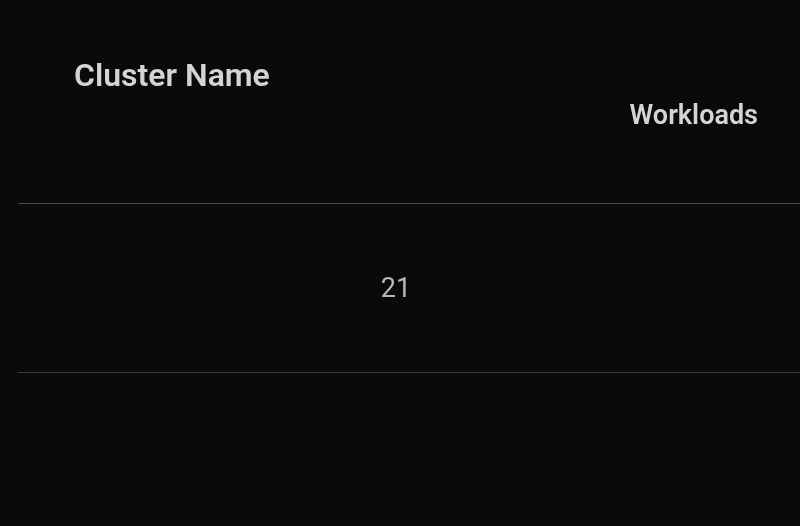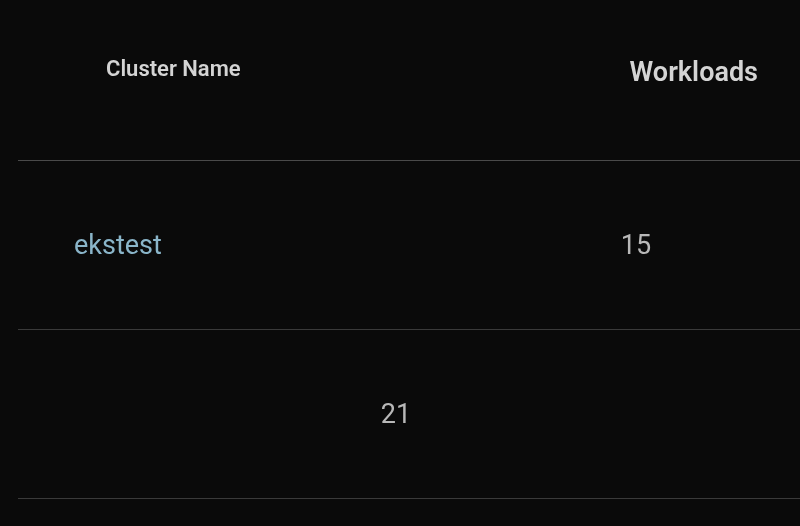--- a/index.html
+++ b/index.html
@@ -20,31 +20,31 @@
     }
     .header-row {
       display: flex;
       align-items: flex-start;
       padding: 56px 0 72px 56px;
       border-bottom: 1px solid #4a4a4a;
     }
     .header-cluster {
       flex: 0 0 480px;
       color: #d4d4d4;
-      font-size: 22px;
+      font-size: 32px;
       font-weight: 600;
-      margin-left: 32px;
     }
     .header-workloads {
       flex: 1;
       color: #d4d4d4;
       font-size: 27px;
       font-weight: 600;
       text-align: right;
       padding-right: 42px;
+      margin-top: 43px;
     }
     .data-row {
       display: flex;
       align-items: center;
       padding: 68px 0 68px 56px;
       border-bottom: 1px solid #3a3a3a;
     }
     .cluster-name {
       flex: 0 0 480px;
       color: #8ab5c9;
@@ -63,19 +63,15 @@
   </style>
 </head>
 <body>
 
 <div class="table-container">
   <div class="header-row">
     <div class="header-cluster">Cluster Name</div>
     <div class="header-workloads">Workloads</div>
   </div>
   <div class="data-row">
-    <div class="cluster-name">ekstest</div>
-    <div class="workload-count">15</div>
-  </div>
-  <div class="data-row">
     <div class="workload-count">21</div>
   </div>
 </div>
 
 </body></html>

